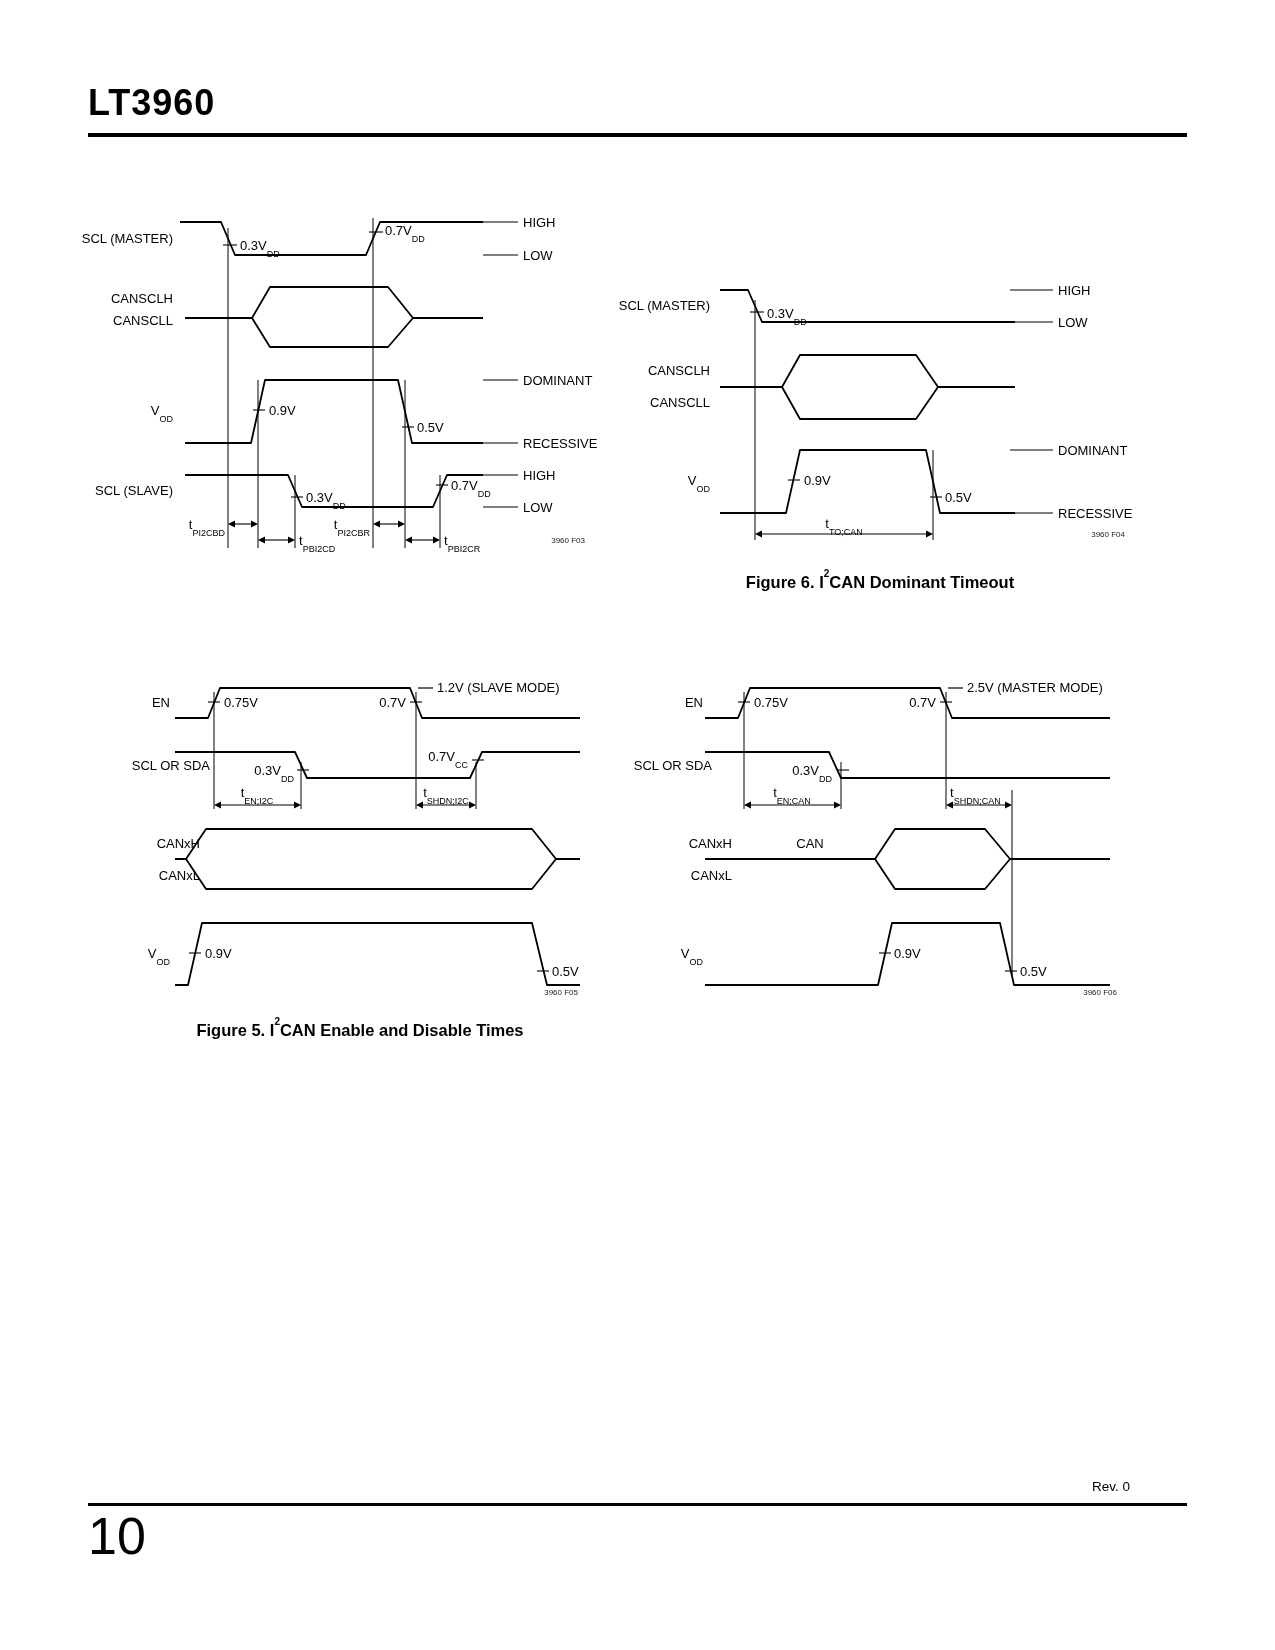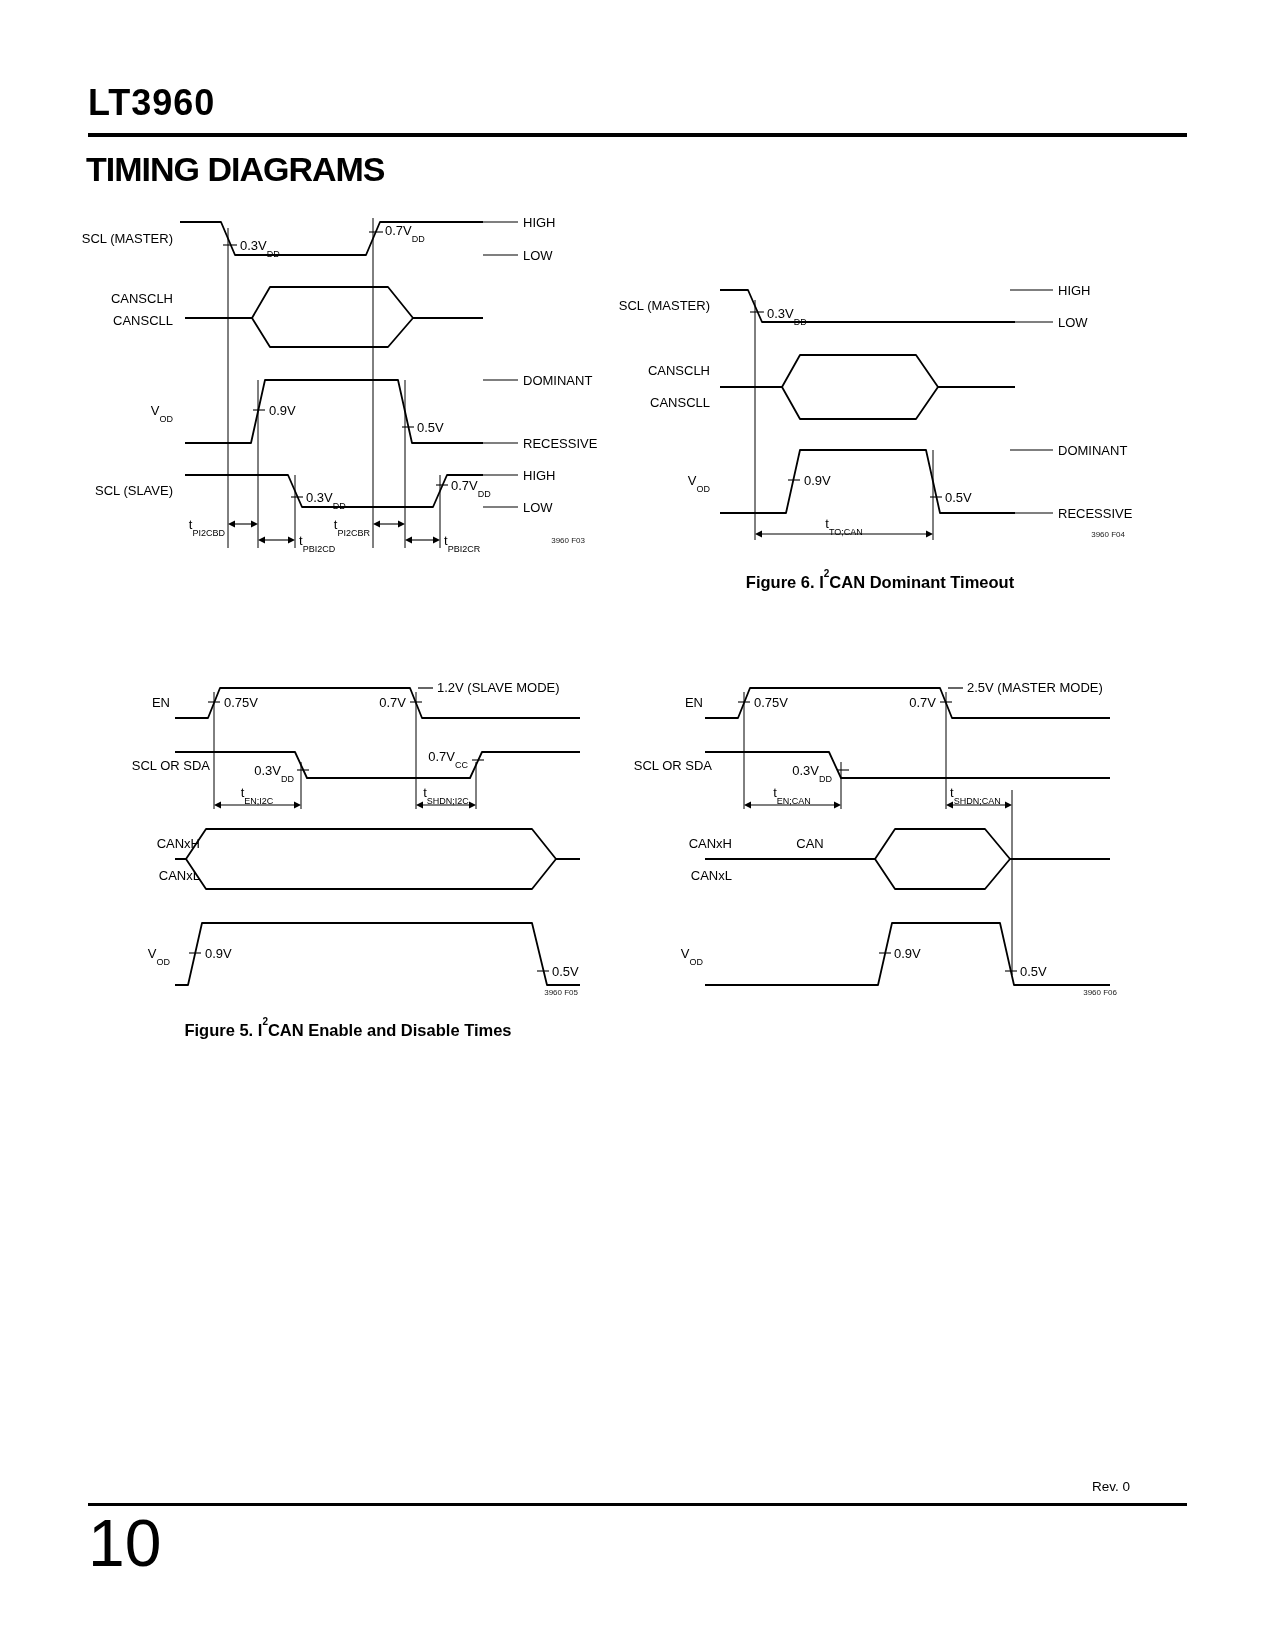--- a/index.html
+++ b/index.html
@@ -24,32 +24,31 @@
 
   svg path { fill:none; stroke:#000; }
   svg g.wf path { stroke-width:1.8px; stroke-linejoin:round; }
   svg g.thin path { stroke-width:1px; }
   svg g.ref path { stroke-width:1.2px; }
   svg g.tick path { stroke-width:1.1px; }
   svg g.arr path.ln { stroke-width:1.1px; }
   svg g.arr path.ah { fill:#000; stroke:none; }
 
   .footer-rev { position:absolute; right:145px; top:1479px; font-size:13.5px; }
-  .page-num { position:absolute; left:88px; top:1510px; font-size:66px; font-weight:400; line-height:1; }
+  .page-num { position:absolute; left:88px; top:1510px; font-size:52px; font-weight:400; line-height:1; }
   .footer-info { position:absolute; left:0; top:1548px; width:1220px; text-align:center; font-size:16.5px; }
   .footer-info a { color:#0066cc; text-decoration:none; margin-left:5px; }
 </style>
 </head>
 <body>
 
 <div class="page">
 
   <div class="part-number">LT3960</div>
   <div class="hrule" style="left:88px; top:133px; width:1099px; height:4px;"></div>
-  <div class="section-title">TIMING DIAGRAMS</div>
 
   <div class="fig" style="left:85px; top:208px; width:520px; height:350px;">
     <svg width="520" height="350" viewBox="0 0 520 350">
       <g class="thin">
         <path d="M143 20 V340"></path>
           <path d="M173 172 V340"></path>
           <path d="M210 267 V340"></path>
         <path d="M288 10 V340"></path>
           <path d="M320 172 V340"></path>
           <path d="M355 267 V340"></path>
@@ -207,21 +206,21 @@
     <div class="lb" style="right:132px; top:94px;"><span>0.7V</span><sub>CC</sub></div>
     <div class="lb c" style="left:137px; top:130px;"><span>t</span><sub>EN;I2C</sub></div>
     <div class="lb c" style="left:326px; top:130px;"><span>t</span><sub>SHDN;I2C</sub></div>
     <div class="lb" style="right:400px; top:181px;">CANxH</div>
     <div class="lb" style="right:400px; top:213px;">CANxL</div>
     <div class="lb" style="right:430px; top:291px;"><span>V</span><sub>OD</sub></div>
     <div class="lb" style="left:85px; top:291px;">0.9V</div>
     <div class="lb" style="left:432px; top:309px;">0.5V</div>
     <div class="code" style="right:22px; top:331px;">3960 F05</div>
   </div>
-  <div class="caption" style="left:108px; top:1020px; width:480px;text-align:center;">
+  <div class="caption" style="left:120px; top:1020px; width:480px;text-align:center;">
     <span>Figure 5. I</span><sup>2</sup><span>CAN Enable and Disable Times</span>
   </div>
 
   <div class="fig" style="left:630px; top:662px; width:490px; height:350px;">
     <svg width="490" height="350" viewBox="0 0 490 350">
       <g class="thin">
         <path d="M114 30 V147"></path>
           <path d="M211 100 V147"></path>
         <path d="M316 30 V147"></path>
           <path d="M382 128 V313"></path>

